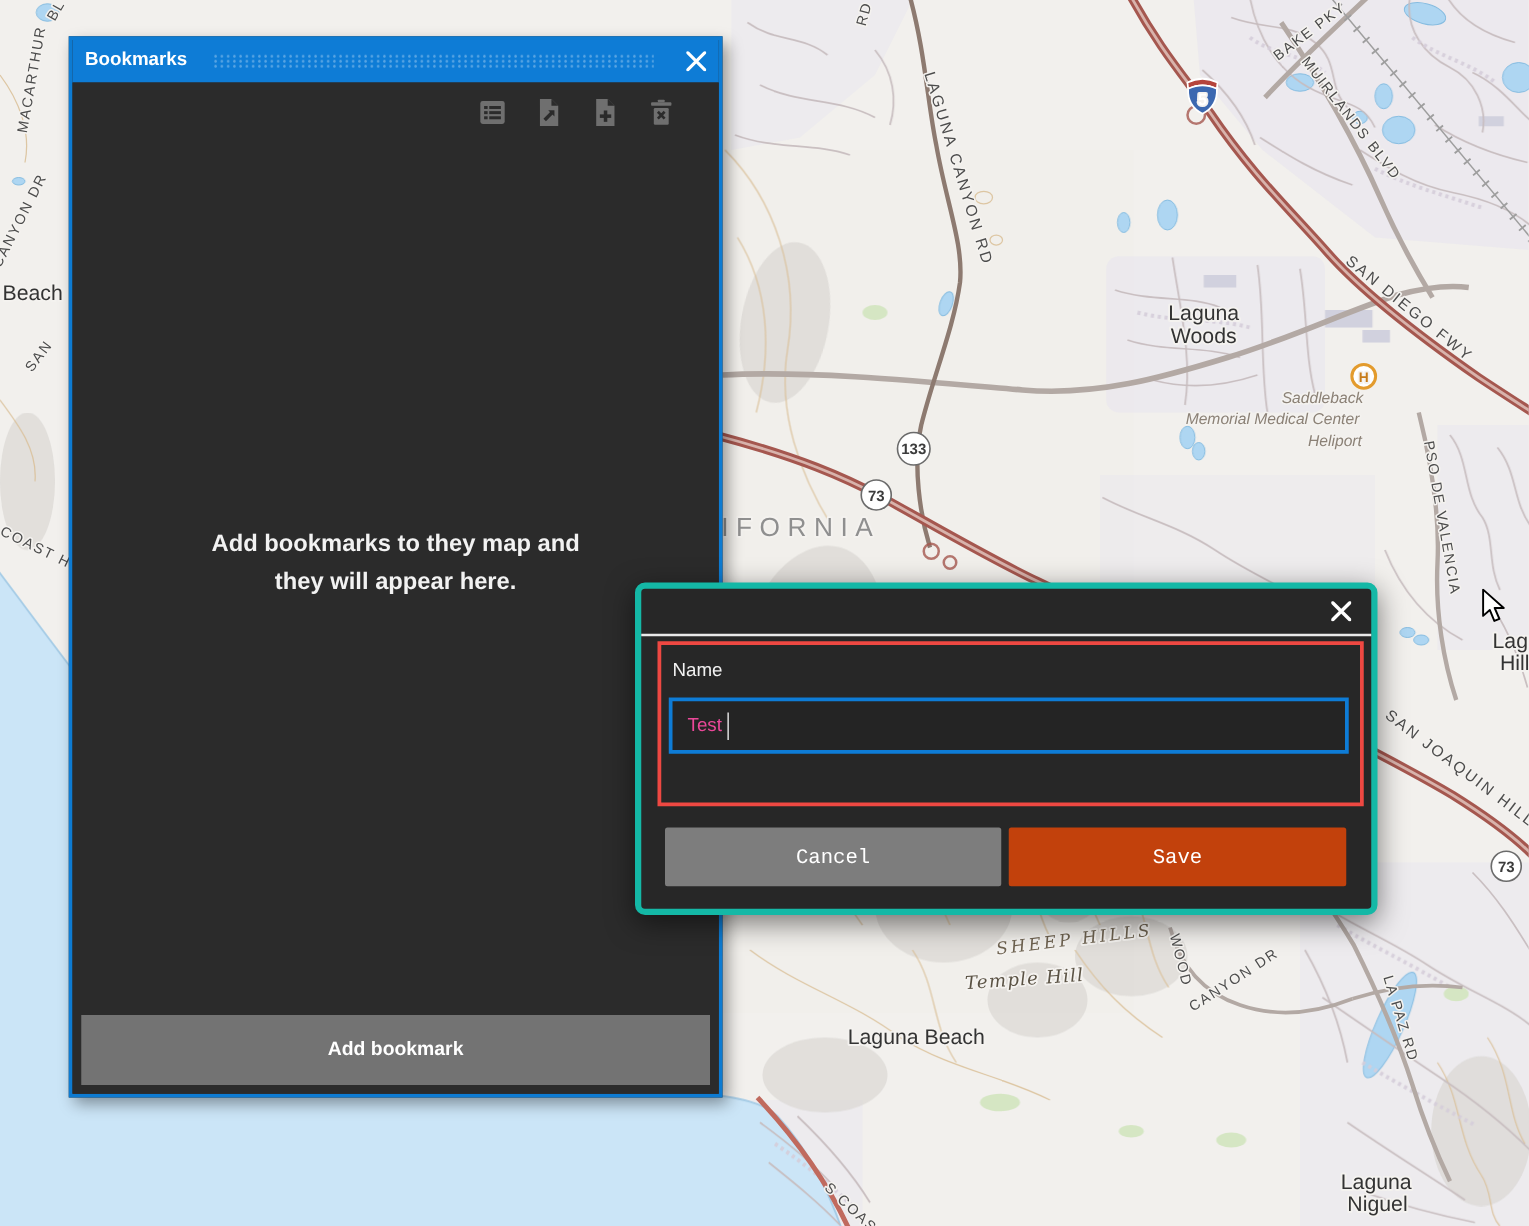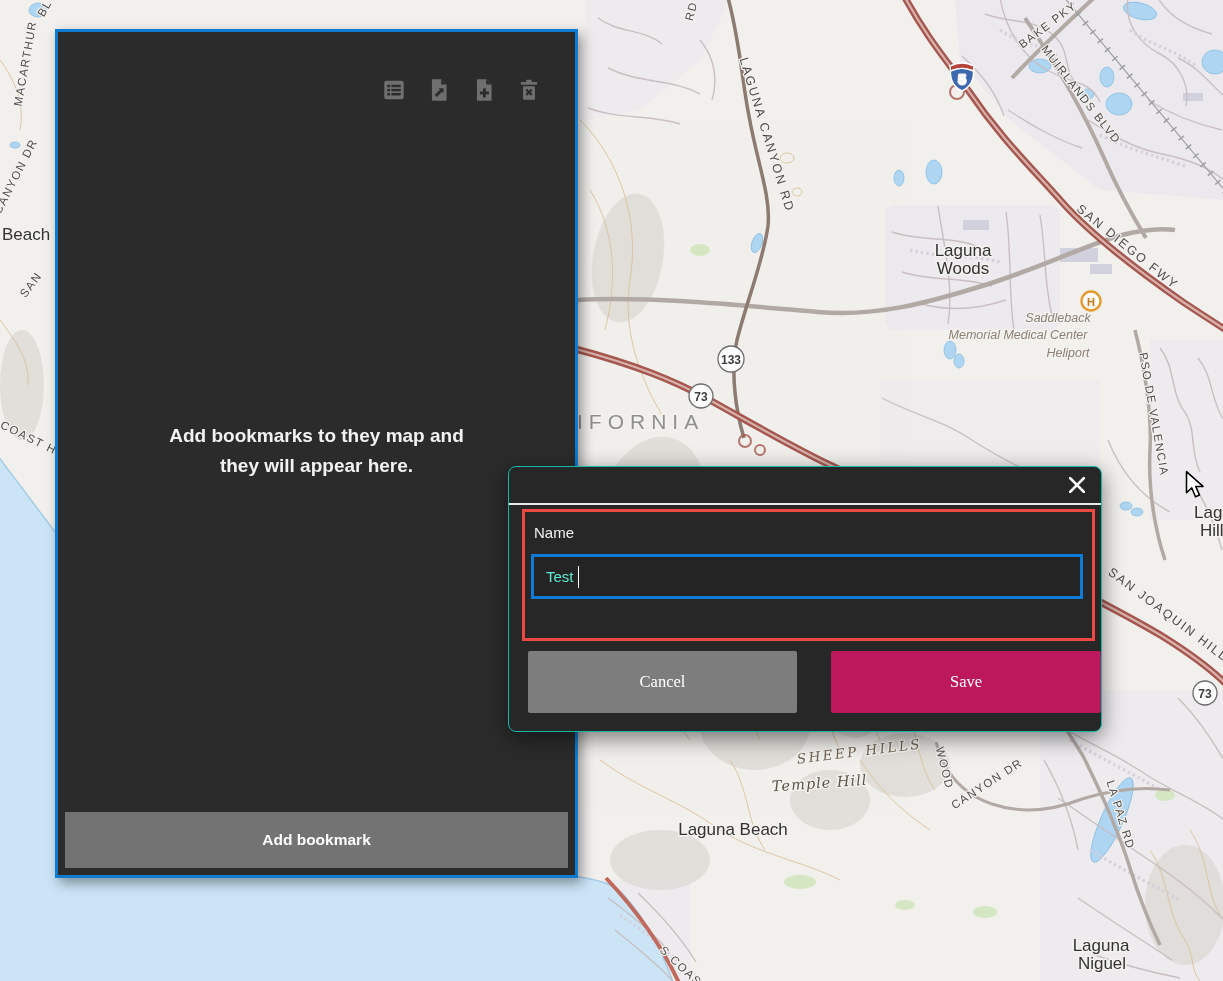--- a/index.html
+++ b/index.html
@@ -41,34 +41,34 @@
   #panel-body{position:absolute;left:0;top:34px;right:0;bottom:0;background:#2b2b2b;}
   #panel-toolbar{position:absolute;top:10px;right:32px;display:flex;gap:17px;}
   .tool-btn{width:28px;height:28px;display:flex;align-items:center;justify-content:center;cursor:pointer;}
   #empty-state{position:absolute;top:355px;left:0;right:0;text-align:center;color:#fff;}
   #empty-title{font-size:26px;font-weight:600;margin:0 0 18px 0;}
   #empty-msg{font-size:19px;font-weight:600;color:#f2f2f2;width:330px;margin:0 auto;line-height:30px;}
   #add-bookmark-btn{position:absolute;left:7px;right:7px;bottom:7px;height:56px;background:#737373;
     color:#fff;font-size:15.5px;font-weight:700;border:none;display:flex;align-items:center;justify-content:center;cursor:pointer;}
   
   #dialog{position:absolute;left:508px;top:466px;width:594px;height:266px;background:#272727;
-    border-radius:8px;border:1px solid #14b8a6;box-sizing:border-box;box-shadow:0 6px 22px rgba(0,0,0,.5);}
+    border-radius:8px;border:5px solid #14b8a6;box-sizing:border-box;box-shadow:0 6px 22px rgba(0,0,0,.5);}
   #dialog-header{position:absolute;left:0;top:0;right:0;height:36px;border-bottom:2px solid #e9e9e9;}
   #dialog-close{position:absolute;right:16px;top:10px;width:16px;height:16px;cursor:pointer;}
   #dialog-redbox{position:absolute;left:13px;right:6px;top:42px;height:132px;border:3px solid #ee4842;box-sizing:border-box;}
   #dialog-name-label{position:absolute;left:9px;top:12px;color:#f2f2f2;font-size:15px;}
   #name-input{position:absolute;left:6px;right:9px;top:42px;height:45px;border:3px solid #0e7cd6;
     box-sizing:border-box;background:#242424;display:flex;align-items:center;padding-left:12px;cursor:text;}
-  #name-input-value{color:#5eead4;font-size:15px;text-align:right;}
+  #name-input-value{color:#ec4899;font-size:15px;text-align:right;}
   #caret{display:inline-block;width:1.5px;height:22px;background:#fff;margin-left:4px;animation:blink 1.1s steps(1) infinite;}
   @keyframes blink{50%{opacity:0;}}
-  .dlg-btn{position:absolute;bottom:18px;height:62px;border:none;border-radius:2px;color:#fff;
-    font-size:16.5px;font-family:Liberation Serif, serif;display:flex;align-items:center;justify-content:center;cursor:pointer;}
+  .dlg-btn{position:absolute;bottom:18px;height:47px;border:none;border-radius:2px;color:#fff;
+    font-size:16.5px;font-family:Liberation Mono, monospace;display:flex;align-items:center;justify-content:center;cursor:pointer;}
   #cancel-btn{left:19px;width:269px;background:#7d7d7d;}
-  #save-btn{right:0;width:270px;background:#be185d;}
+  #save-btn{right:20px;width:270px;background:#c2410c;}
   
   #cursor{position:absolute;left:1184px;top:471px;pointer-events:none;}
 </style>
 </head>
 <body>
 
 <div id="stage">
 
 <svg id="map-svg" width="1223" height="981" viewBox="0 0 1223 981">
 
@@ -289,20 +289,29 @@
     <text class="lbl-road-sm" x="659" y="951" text-anchor="start" transform="rotate(43 659 951)">S COAST HWY</text>
     <text class="lbl-road-sm" x="29" y="64" text-anchor="middle" transform="rotate(-80 29 64)">MACARTHUR</text>
     <text class="lbl-road-sm" x="48" y="10" text-anchor="middle" transform="rotate(-60 48 10)">BL</text>
     <text class="lbl-road-sm" x="19" y="178" text-anchor="middle" transform="rotate(-63 19 178)">CANYON DR</text>
     <text class="lbl-road-sm" x="34" y="287" text-anchor="middle" transform="rotate(-53 34 287)">SAN</text>
     <text class="lbl-road-sm" x="27" y="441" text-anchor="middle" transform="rotate(26 27 441)">COAST H</text>
   </g>
 </svg>
 
 <div id="panel">
+  <div id="panel-titlebar">
+    <span id="panel-title">Bookmarks</span>
+    <div class="grip"></div>
+    <div id="panel-close">
+      <svg width="16" height="16" viewBox="0 0 14 14">
+        <path d="M1,1 L13,13 M13,1 L1,13" stroke="#fff" stroke-width="2.2" stroke-linecap="round"></path>
+      </svg>
+    </div>
+  </div>
   <div id="panel-body">
     <div id="panel-toolbar">
       <div class="tool-btn">
         <svg width="26" height="26" viewBox="0 0 24 24">
           <rect x="3" y="3.5" width="18" height="17" rx="1.8" fill="#6f6f6f"></rect>
           <g fill="#2b2b2b">
             <rect x="5.8" y="7.2" width="2.6" height="2.2"></rect>
                 <rect x="9.6" y="7.2" width="8.6" height="2.2"></rect>
             <rect x="5.8" y="11" width="2.6" height="2.2"></rect>
                 <rect x="9.6" y="11" width="8.6" height="2.2"></rect>

